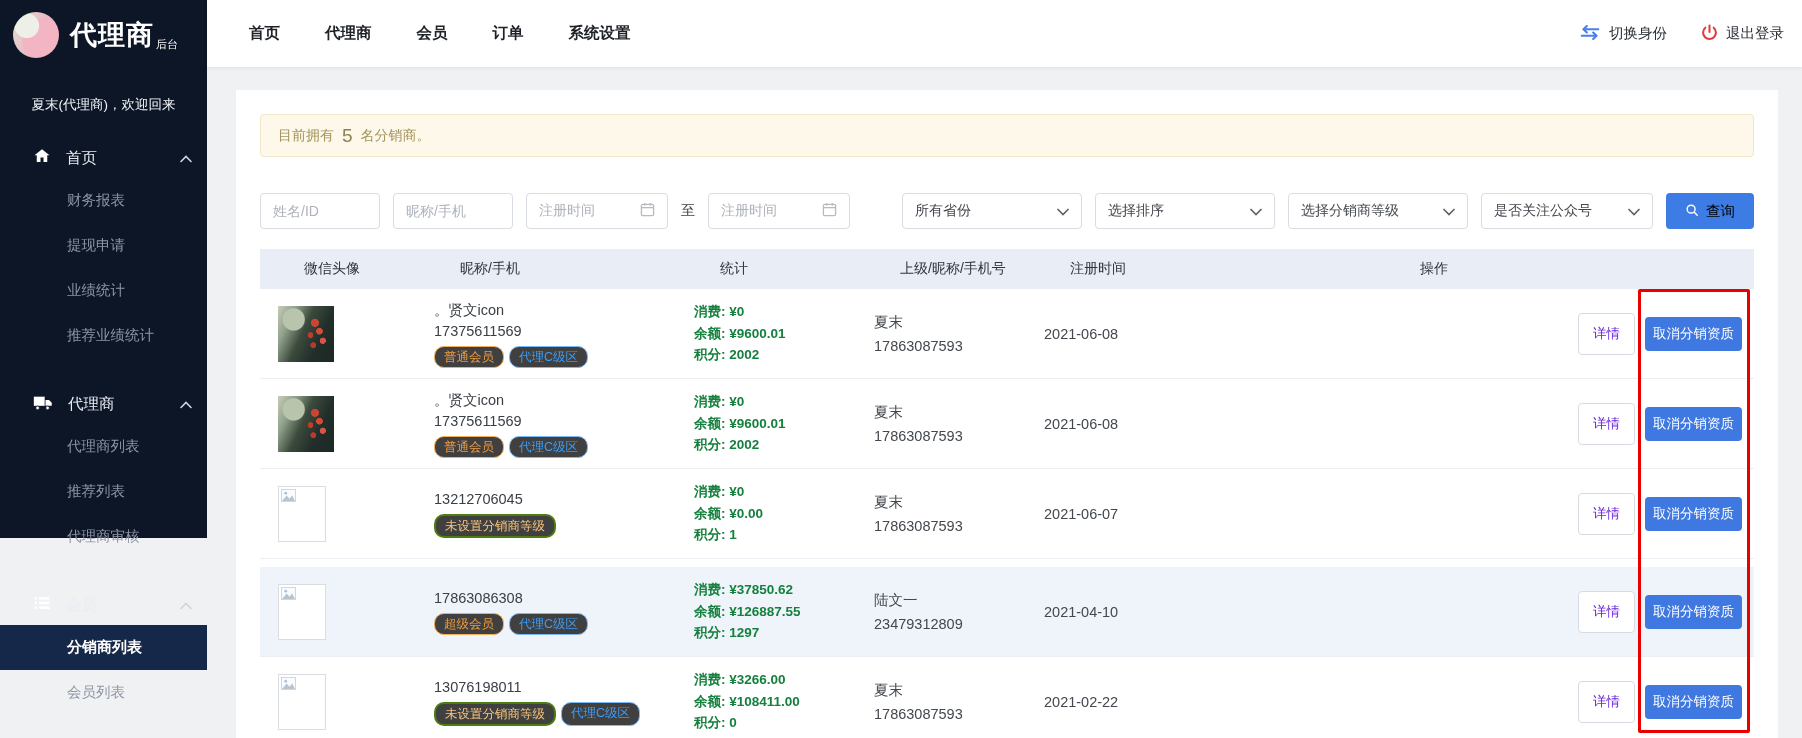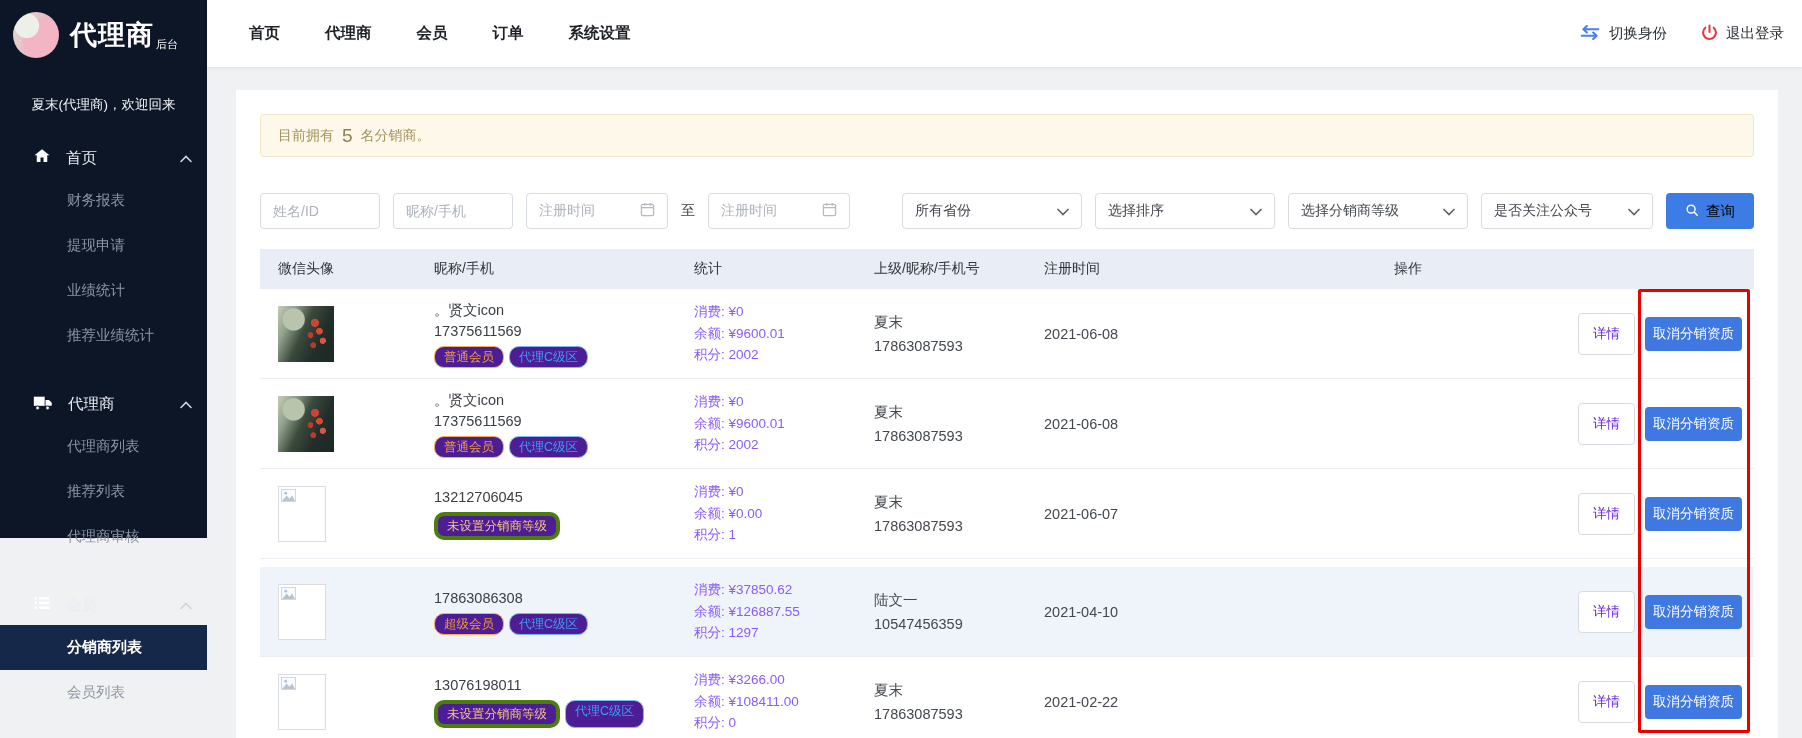--- a/index.html
+++ b/index.html
@@ -58,21 +58,21 @@
   .f-select { width:180px; justify-content:space-between; color:#43474d; cursor:pointer; }
   .f-select.first { margin-left:auto; }
   .f-select.follow { width:172px; }
   .btn-search { width:88px; height:36px; background:#3e7ce5; border:none; border-radius:4px;
     color:#000000; font-size:14.5px; display:flex; align-items:center; justify-content:center; gap:7px;
     cursor:pointer; font-family:inherit; }
 
   
   .table { position:relative; }
   .t-head, .t-row { display:grid; grid-template-columns:160px 260px 180px 170px 350px 1fr; align-items:center; }
-  .t-head { height:40px; background:#e9eef6; font-size:14px; color:#30343b; }
+  .t-head { height:40px; background:#e9eef6; font-size:14px; color:#30343b;padding-left:26px; }
   .t-head > div { padding-left:14px; }
   .t-head > .h-first { padding-left:18px; }
   .t-row { height:90px; border-bottom:1px solid #eceef3; }
   .t-row.hl { background:#eff3fa;margin-top:8px; }
   .cell { padding-left:14px; }
   .c-avatar { padding-left:18px; }
   .avatar { width:56px; height:56px; }
   .avatar.photo {
     background:
       radial-gradient(circle at 66% 30%, #cc4433 0 7%, rgba(0,0,0,0) 8%),
@@ -80,25 +80,25 @@
       radial-gradient(circle at 58% 52%, #c03c2c 0 6%, rgba(0,0,0,0) 7%),
       radial-gradient(circle at 80% 62%, #d85545 0 5%, rgba(0,0,0,0) 6%),
       radial-gradient(circle at 63% 70%, #b93a2a 0 5%, rgba(0,0,0,0) 6%),
       radial-gradient(circle at 28% 24%, #b9c4ad 0 18%, rgba(0,0,0,0) 20%),
       linear-gradient(115deg,#c7cdb9 0%, #8fa08b 22%, #3c4a3c 45%, #222e2a 70%, #1c2824 100%); }
   .avatar.ph { width:48px; height:56px; background:#fff; border:1px solid #d9dce1; position:relative; }
   .avatar.ph svg { position:absolute; top:2px; left:2px; }
   .nick-line { font-size:14.5px; color:#3b4046; line-height:21px; }
   .badges { display:flex; gap:5px; margin-top:4px; }
   .badge { display:inline-block; padding:1px 9px; border-radius:10px; font-size:12.5px;
-    line-height:18px; background:#4c1d95; white-space:nowrap; }
+    line-height:18px; background:#404040; white-space:nowrap; }
   .badge.orange { color:#f09a3e; border:1px solid #f3ae57; }
   .badge.blue   { color:#3d9cf5; border:1px solid #7ab8f7; }
-  .badge.faded  { color:#f6c57e; border:4px solid #4d7c0f; }
-  .c-stats { font-size:13.5px; line-height:21.5px; color:#8b5cf6; }
+  .badge.faded  { color:#f6c57e; border:2px solid #4d7c0f; }
+  .c-stats { font-size:13.5px; line-height:21.5px; color:#15803d;font-weight:bold; }
   .c-parent { font-size:14.5px; line-height:24px; color:#43484e; }
   .c-date { font-size:14.5px; color:#43484e; }
   .c-action { display:flex; justify-content:flex-end; align-items:center; gap:10px; padding-right:12px; }
   .btn-detail { height:42px; padding:0 14px; background:#fff; border:1px solid #d6dae1; border-radius:4px;
     color:#6d28d9; font-size:13.5px; display:flex; align-items:center; cursor:pointer; font-family:inherit; }
   .btn-cancel { height:34px; padding:0 8px; background:#3e78e0; border:none; border-radius:4px;
     color:#fff; font-size:13.5px; display:flex; align-items:center; cursor:pointer; font-family:inherit; white-space:nowrap; }
   .red-box { position:absolute; top:40px; bottom:14px; right:4px; width:112px;
     border:3px solid #eb0000; border-radius:2px; pointer-events:none; z-index:3; }
 </style>
@@ -419,21 +419,21 @@
                 <span class="badge blue">代理C级区</span>
               </div>
             </div>
             <div class="cell c-stats">
               <div>消费: ¥37850.62</div>
               <div>余额: ¥126887.55</div>
               <div>积分: 1297</div>
             </div>
             <div class="cell c-parent">
               <div>陆文一</div>
-              <div>10547456359</div>
+              <div>23479312809</div>
             </div>
             <div class="cell c-date">2021-04-10</div>
             <div class="cell c-action">
               <button class="btn-detail">详情</button>
               <button class="btn-cancel">取消分销资质</button>
             </div>
           </div>
 
           <div class="t-row">
             <div class="cell c-avatar">

